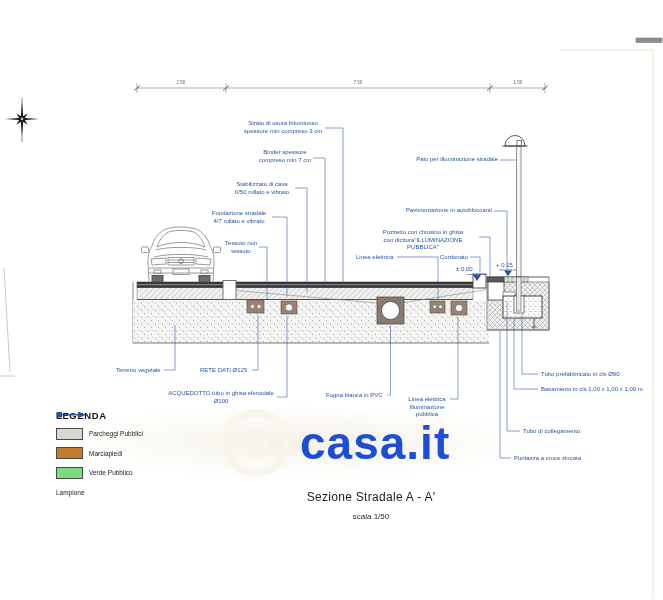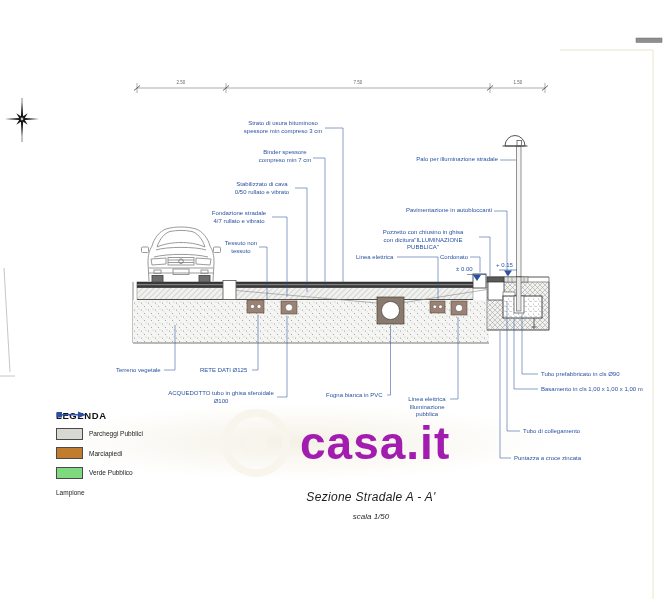--- a/index.html
+++ b/index.html
@@ -13,27 +13,27 @@
   .lvl{position:absolute;font-size:6px;color:#2a52a0;}
   .wm-band{position:absolute;left:20px;top:394px;width:620px;height:96px;
            background:radial-gradient(ellipse 52% 50% at 45% 50%, #f4f1e6 0%, rgba(244,241,230,0) 78%);}
   .watermark{position:absolute;left:222px;top:404px;width:240px;height:78px;
              display:flex;align-items:center;gap:10px;color:#fbfaf4;}
   .wm-ring{width:52px;height:52px;border-radius:50%;border:8px solid #f7f5ec;
            display:flex;align-items:center;justify-content:center;flex:0 0 auto;}
   .wm-house{width:22px;height:16px;background:#f7f5ec;border-radius:3px 3px 0 0;position:relative;margin-top:8px;}
   .wm-house:before{content:"";position:absolute;left:-3px;top:-10px;border-left:14px solid transparent;
            border-right:14px solid transparent;border-bottom:10px solid #f7f5ec;}
-  .wm-text{font-size:46px;font-weight:bold;letter-spacing:1px;color:#a21caf;}
+  .wm-text{font-size:46px;font-weight:bold;letter-spacing:1px;color:#1d4ed8;}
   .legend{position:absolute;left:56px;top:410px;}
   .legend-title{font-size:9.5px;font-weight:bold;color:#111;letter-spacing:.6px;margin-bottom:7px;}
   .legend-row{display:flex;align-items:center;margin-bottom:8.5px;height:11px;}
   .swatch{width:25px;height:10px;border:1px solid #4a4a4a;margin-right:6px;flex:0 0 auto;}
   .legend-label{font-size:6.5px;color:#222;}
-  .title-block{position:absolute;left:266px;top:490px;width:210px;text-align:center;color:#1d1d1d;font-style:italic;}
+  .title-block{position:absolute;left:266px;top:490px;width:210px;text-align:center;color:#1d1d1d;}
   .title-main{font-size:12px;letter-spacing:.3px;}
   .title-scale{font-size:8px;margin-top:8px;color:#2a2a2a;}
 </style>
 </head>
 <body>
 
 <div id="canvas">
 
   <div class="wm-band"></div>
 

